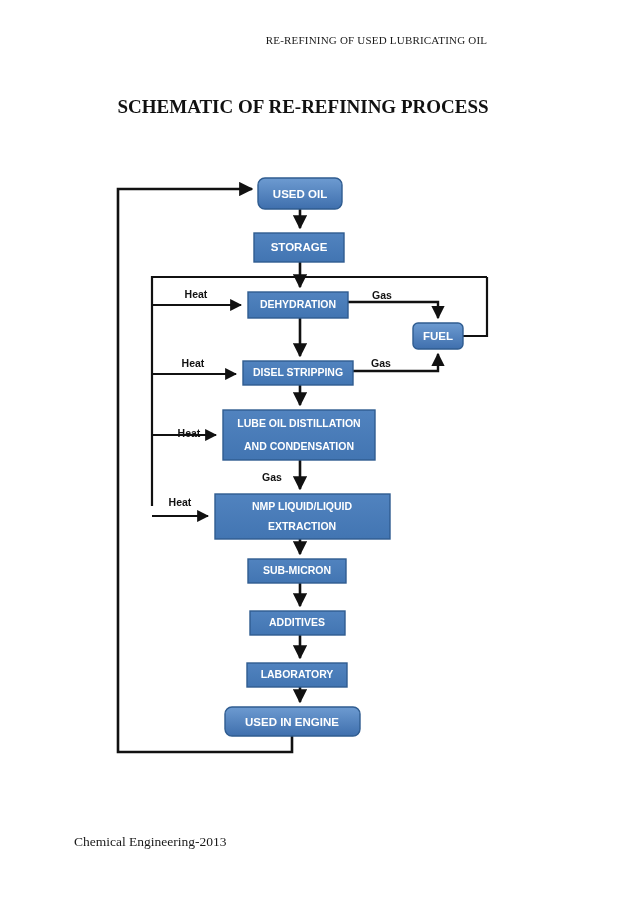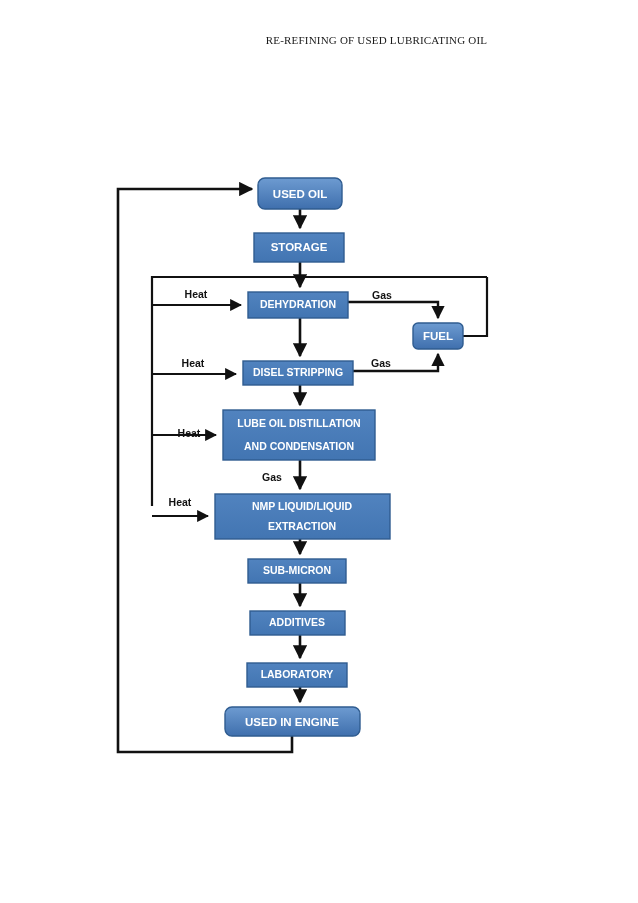--- a/index.html
+++ b/index.html
@@ -61,20 +61,23 @@
 </style>
 </head>
 <body>
 
 <div class="page">
 
   <div class="doc-header">
     <span class="hdr-inner">RE-REFINING OF USED LUBRICATING OIL</span>
   </div>
 
+  <div class="doc-title">
+    <span class="title-inner">SCHEMATIC OF RE-REFINING PROCESS</span>
+  </div>
 
   <div class="diagram">
     <svg width="638" height="903" viewBox="0 0 638 903" xmlns="http://www.w3.org/2000/svg">
       <defs>
         <linearGradient id="gradRounded" x1="0" y1="0" x2="0" y2="1">
           <stop offset="0%" stop-color="#6d9bd1"></stop>
           <stop offset="100%" stop-color="#3f6fad"></stop>
         </linearGradient>
         <linearGradient id="gradFlat" x1="0" y1="0" x2="0" y2="1">
           <stop offset="0%" stop-color="#5183bf"></stop>
@@ -173,14 +176,15 @@
       <text class="edge-label" x="196" y="295">Heat</text>
       <text class="edge-label" x="193" y="364">Heat</text>
       <text class="edge-label" x="189" y="434">Heat</text>
       <text class="edge-label" x="180" y="503">Heat</text>
       <text class="edge-label" x="382" y="296">Gas</text>
       <text class="edge-label" x="381" y="364">Gas</text>
       <text class="edge-label" x="272" y="478">Gas</text>
     </svg>
   </div>
 
+  <div class="doc-footer">Chemical Engineering-2013</div>
 
 </div>
 
 </body></html>

